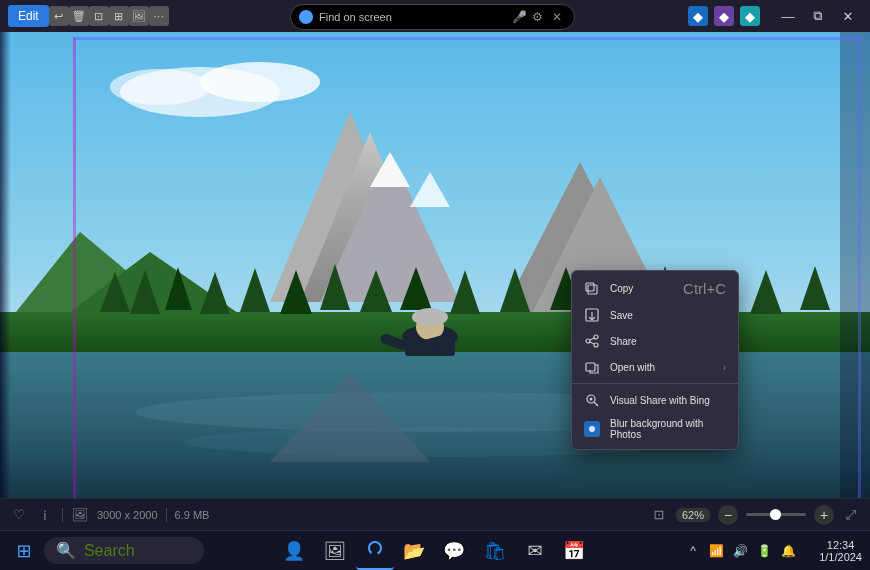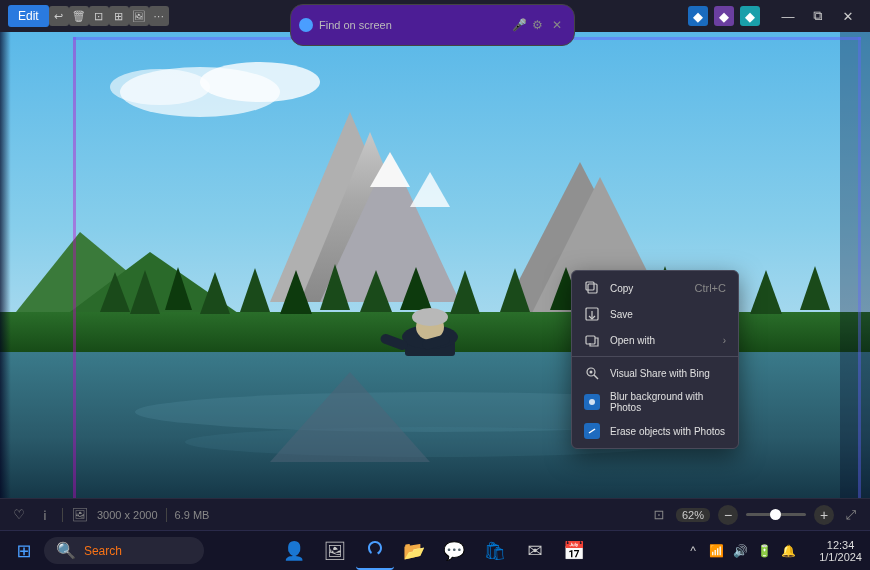--- a/index.html
+++ b/index.html
@@ -79,22 +79,22 @@
       cursor: pointer;
       border-radius: 3px;
     }
 
     
     .browser-bar {
       position: absolute;
       top: 4px;
       left: 290px;
       width: 285px;
-      height: 42px;
-      background: #4c1d95;
+      height: 26px;
+      background: #000000;
       border-radius: 13px;
       display: flex;
       align-items: center;
       padding: 0 8px;
       gap: 6px;
       z-index: 10;
       border: 1px solid #444;
     }
 
     .browser-favicon {
@@ -243,21 +243,21 @@
       font-size: 10px;
     }
 
     .menu-label {
       font-size: 10px;
       color: #e0e0e0;
       flex: 1;
     }
 
     .menu-shortcut {
-      font-size: 11px;
+      font-size: 15px;
       color: #888;
     }
 
     .menu-arrow {
       font-size: 10px;
       color: #888;
     }
 
     .menu-divider {
       height: 1px;
@@ -390,22 +390,22 @@
       align-items: center;
       background: rgba(255,255,255,0.08);
       border-radius: 20px;
       padding: 4px 12px;
       gap: 8px;
       cursor: pointer;
       min-width: 160px;
     }
 
     .taskbar-search-text {
-      font-size: 12px;
-      color: #f97316;
+      font-size: 16px;
+      color: #4d7c0f;
     }
 
     .taskbar-center {
       display: flex;
       align-items: center;
       gap: 2px;
       position: absolute;
       left: 50%;
       transform: translateX(-50%);
     }
@@ -621,20 +621,32 @@
         <div class="menu-icon">
           <svg width="14" height="14" viewBox="0 0 14 14" fill="none">
             <rect x="1" y="1" width="12" height="12" rx="1" stroke="#ccc" stroke-width="1.2" fill="none"></rect>
             <path d="M4 9 L7 12 L10 9" stroke="#ccc" stroke-width="1.2" fill="none"></path>
             <line x1="7" y1="4" x2="7" y2="12" stroke="#ccc" stroke-width="1.2"></line>
           </svg>
         </div>
         <span class="menu-label">Save</span>
       </div>
 
+      <div class="menu-item">
+        <div class="menu-icon">
+          <svg width="14" height="14" viewBox="0 0 14 14" fill="none">
+            <circle cx="11" cy="3" r="2" stroke="#ccc" stroke-width="1.2" fill="none"></circle>
+            <circle cx="3" cy="7" r="2" stroke="#ccc" stroke-width="1.2" fill="none"></circle>
+            <circle cx="11" cy="11" r="2" stroke="#ccc" stroke-width="1.2" fill="none"></circle>
+            <line x1="5" y1="6" x2="9" y2="4" stroke="#ccc" stroke-width="1.2"></line>
+            <line x1="5" y1="8" x2="9" y2="10" stroke="#ccc" stroke-width="1.2"></line>
+          </svg>
+        </div>
+        <span class="menu-label">Share</span>
+      </div>
 
       <div class="menu-item">
         <div class="menu-icon">
           <svg width="14" height="14" viewBox="0 0 14 14" fill="none">
             <rect x="1" y="3" width="9" height="8" rx="1" stroke="#ccc" stroke-width="1.2" fill="none"></rect>
             <path d="M10 5 L13 5 L13 13 L5 13 L5 10" stroke="#ccc" stroke-width="1.2" fill="none"></path>
           </svg>
         </div>
         <span class="menu-label">Open with</span>
         <span class="menu-arrow">›</span>
@@ -655,29 +667,20 @@
       <div class="menu-item">
         <div class="menu-icon blue-sq" style="background:#1e6bbf;border-radius:3px;width:16px;height:16px;">
           <svg width="12" height="12" viewBox="0 0 12 12" fill="none">
             <rect x="1" y="1" width="10" height="10" rx="2" fill="#1e6bbf"></rect>
             <circle cx="6" cy="6" r="3" fill="white" opacity="0.8"></circle>
           </svg>
         </div>
         <span class="menu-label">Blur background with Photos</span>
       </div>
 
-      <div class="menu-item">
-        <div class="menu-icon blue-sq" style="background:#1e6bbf;border-radius:3px;width:16px;height:16px;">
-          <svg width="12" height="12" viewBox="0 0 12 12" fill="none">
-            <rect x="1" y="1" width="10" height="10" rx="2" fill="#1e6bbf"></rect>
-            <path d="M3 8 L9 4" stroke="white" stroke-width="1.5"></path>
-          </svg>
-        </div>
-        <span class="menu-label">Erase objects with Photos</span>
-      </div>
 
     </div>
   </div>
 
   <div class="status-bar">
     <div class="status-left">
       <div class="status-icon">♡</div>
       <div class="status-icon">ℹ</div>
       <div class="status-divider"></div>
       <div class="status-icon">🖼</div>

